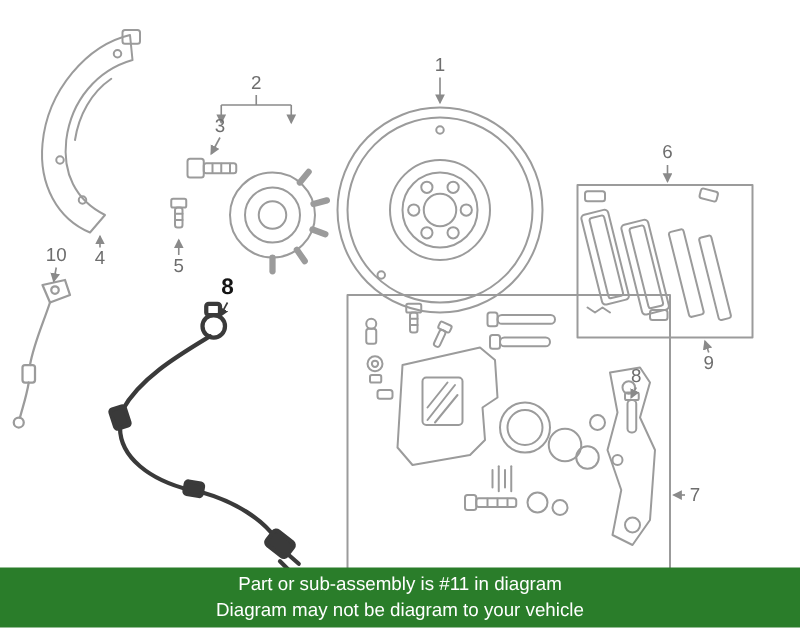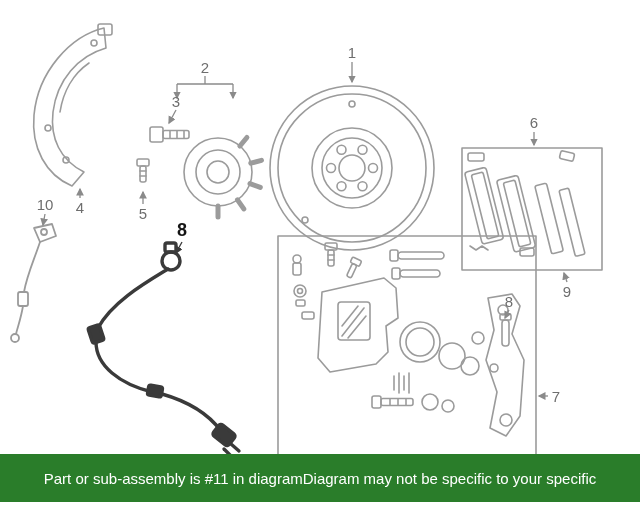--- a/index.html
+++ b/index.html
@@ -2,21 +2,21 @@
 <html><head>
 <meta charset="utf-8">
 <style>
   html,body{margin:0;padding:0;background:#ffffff;}
   .stage{position:relative;width:640px;height:512px;background:#ffffff;overflow:hidden;
          font-family:"Liberation Sans",sans-serif;}
   .callout{position:absolute;transform:translate(-50%,-50%);font-size:15px;color:#6e6e6e;
            user-select:none;}
   .callout.hl{font-size:18px;font-weight:bold;color:#141414;}
   .banner{position:absolute;left:0;top:454px;width:640px;height:48px;background:#2a7d2a;
-          color:#ffffff;display:flex;flex-direction:row;align-items:center;justify-content:center;
+          color:#ffffff;display:flex;flex-direction:column;align-items:center;justify-content:center;
           font-size:15px;line-height:1.4;text-align:center;}
   svg{position:absolute;left:0;top:0;}
 </style>
 </head>
 <body>
 
 <div class="stage">
 
   <svg width="640" height="512" viewBox="0 0 640 512">
     <defs>
@@ -237,16 +237,16 @@
   <div class="callout" style="left:143px;top:213px">5</div>
   <div class="callout" style="left:534px;top:122px">6</div>
   <div class="callout" style="left:556px;top:396px">7</div>
   <div class="callout" style="left:509px;top:301px">8</div>
   <div class="callout" style="left:567px;top:291px">9</div>
   <div class="callout" style="left:45px;top:204px">10</div>
   <div class="callout hl" style="left:182px;top:230px">8</div>
 
   <div class="banner">
     <div>Part or sub-assembly is #11 in diagram</div>
-    <div>Diagram may not be specific to your specific</div>
+    <div>Diagram may not be diagram to your vehicle</div>
   </div>
 
 </div>
 
 </body></html>

